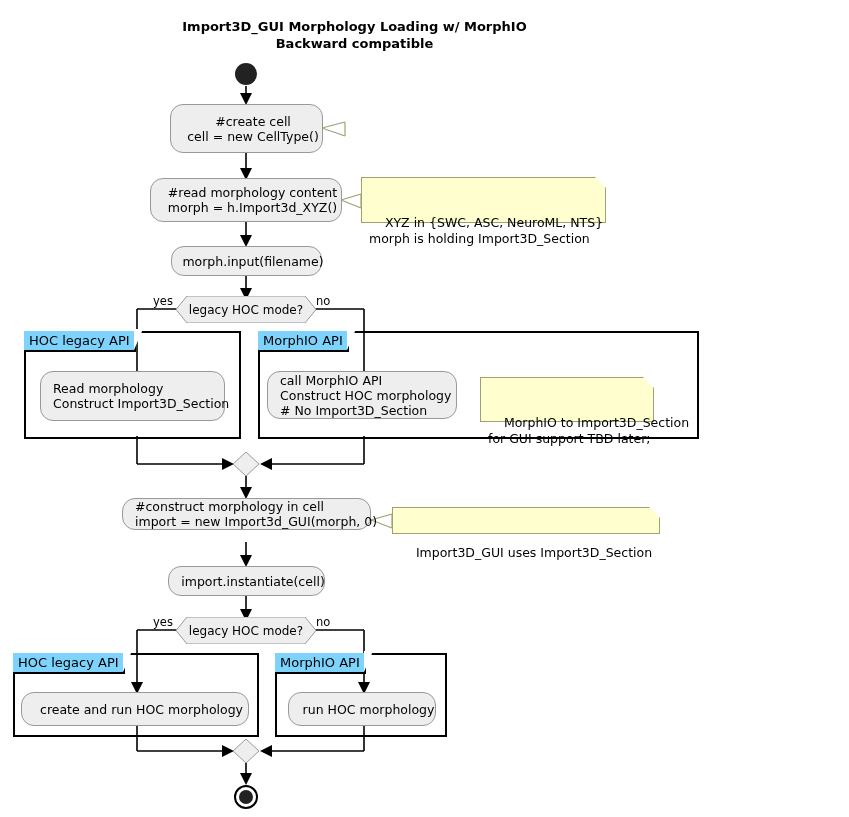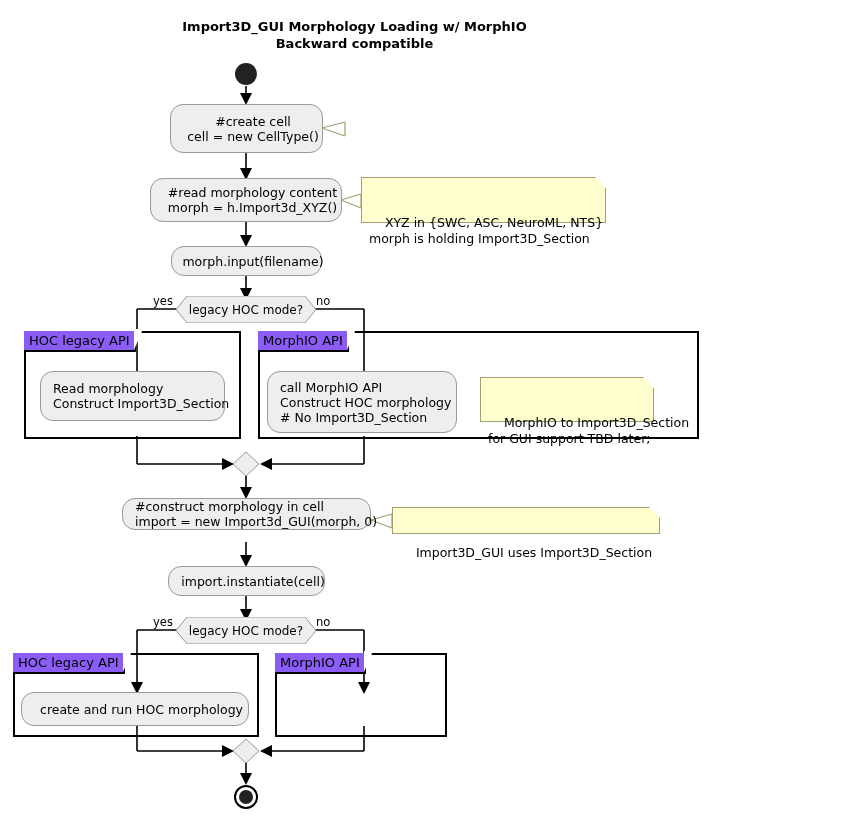--- a/index.html
+++ b/index.html
@@ -73,21 +73,21 @@
   
   .partition {
     border: 2px solid #000000;
     background: transparent;
   }
   .partition-label {
     position: absolute;
     border: 2px solid #000000;
     border-left: none;
     border-top: none;
-    background: #8b5cf6;
+    background: #7dd3fc;
     font-size: 13px;
     line-height: 15px;
     color: #000000;
     padding: 2px 4px 2px 5px;
     white-space: pre;
     box-sizing: border-box;
   }
   .partition-label::after {
     content: "";
     position: absolute;
@@ -241,21 +241,21 @@
   <div class="node activity left" style="left:40px; top:371px; width:185px; height:50px;">
     <span>Read morphology
 Construct Import3D_Section</span>
   </div>
 
   <div class="node partition" style="left:258px; top:331px; width:441px; height:108px;"></div>
   <div class="partition-tab-wrap" style="left:258px; top:331px;">
     <div class="partition-label" style="left:0px; top:0px; height:21px;">MorphIO API</div>
   </div>
 
-  <div class="node activity left" style="left:267px; top:371px; width:190px; height:62px;">
+  <div class="node activity left" style="left:267px; top:371px; width:190px; height:48px;">
     <span>call MorphIO API
 Construct HOC morphology
 # No Import3D_Section</span>
   </div>
 
   <div class="node note" style="left:480px; top:377px; width:174px; height:45px;">
     <span class="foldtri"></span>
     <span>MorphIO to Import3D_Section
 for GUI support TBD later;</span>
   </div>
@@ -296,20 +296,23 @@
 
   <div class="node activity center" style="left:21px; top:692px; width:228px; height:34px;">
     <span>create and run HOC morphology</span>
   </div>
 
   <div class="node partition" style="left:275px; top:653px; width:172px; height:84px;"></div>
   <div class="partition-tab-wrap" style="left:275px; top:653px;">
     <div class="partition-label" style="left:0px; top:0px; height:21px;">MorphIO API</div>
   </div>
 
+  <div class="node activity center" style="left:288px; top:692px; width:148px; height:34px;">
+    <span>run HOC morphology</span>
+  </div>
 
   <div class="diamond" style="left:233px; top:739px; width:26px; height:24px;">
     <svg width="26" height="24" viewBox="0 0 26 24">
       <polygon points="13,0 26,12 13,24 0,12" fill="#EEEEEE" stroke="#999999" stroke-width="1"></polygon>
     </svg>
   </div>
 
   <div class="node" style="left:234px; top:785px; width:24px; height:24px;">
     <svg width="24" height="24" viewBox="0 0 24 24">
       <circle cx="12" cy="12" r="11" fill="#FFFFFF" stroke="#000000" stroke-width="2"></circle>

